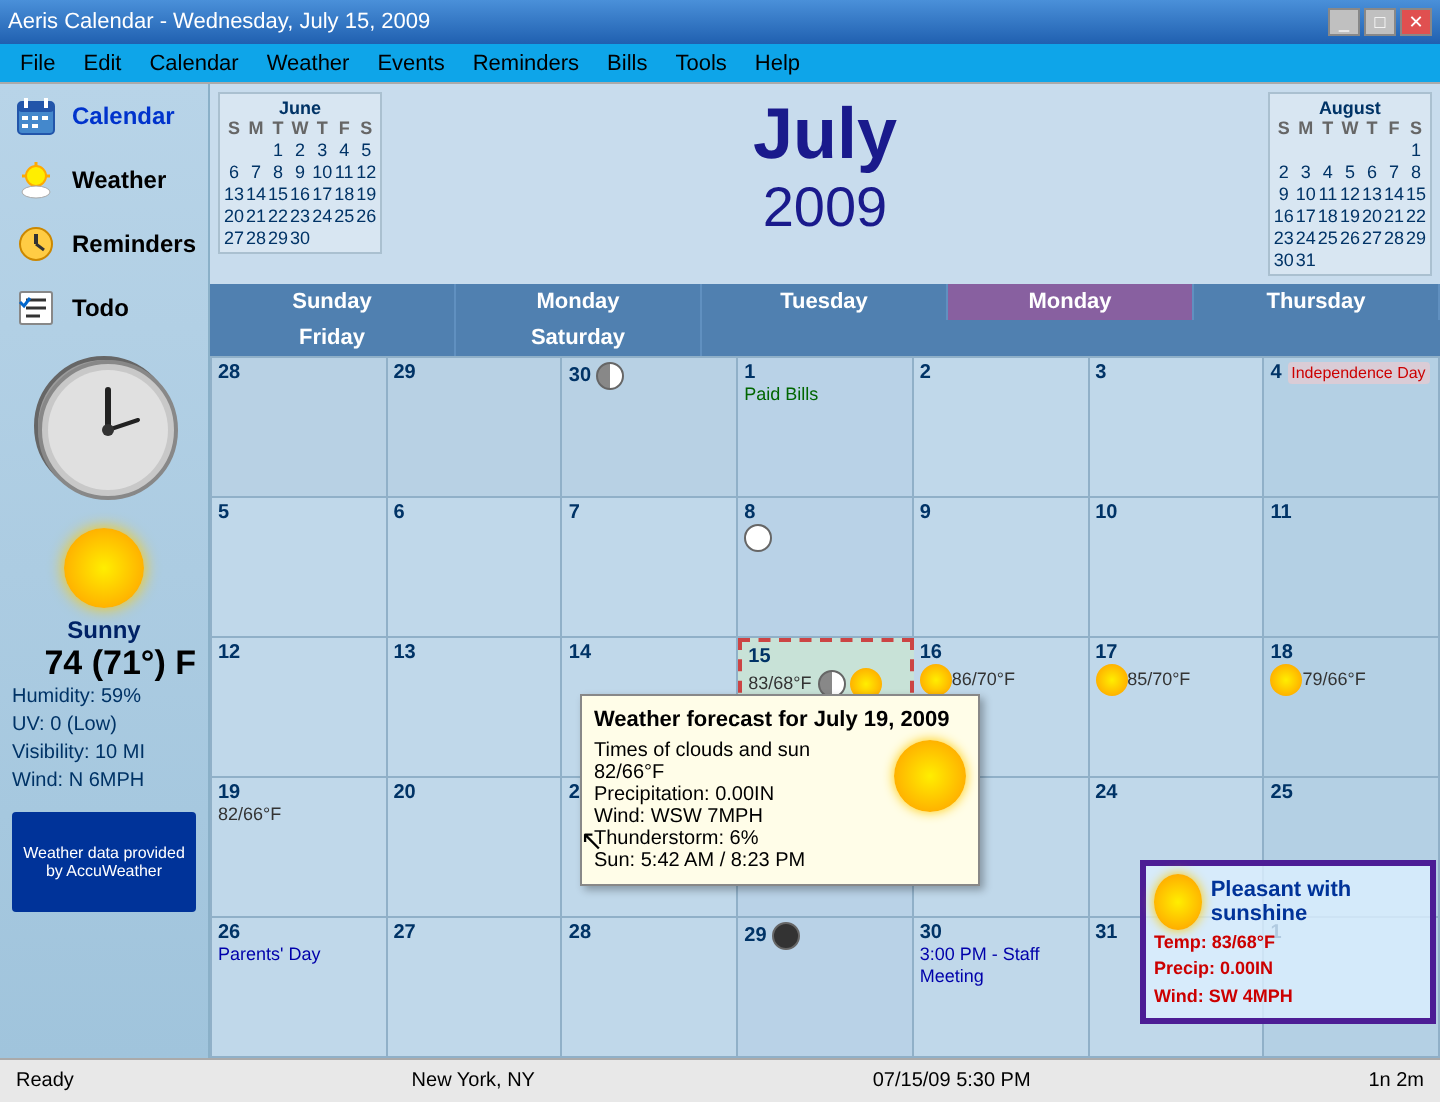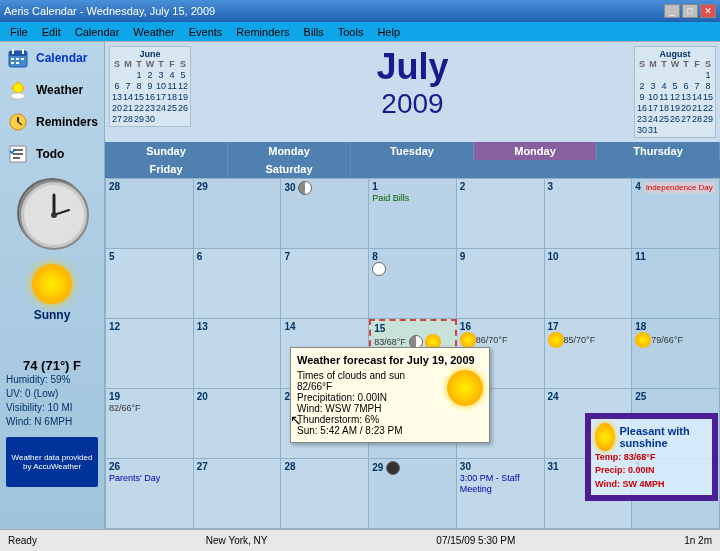--- a/index.html
+++ b/index.html
@@ -88,21 +88,21 @@
       font-size: 10px;
     }
     .weather-sun {
       width: 40px; height: 40px;
       background: radial-gradient(circle, #ffee00, #ff9900);
       border-radius: 50%;
       margin: 4px auto;
       box-shadow: 0 0 8px #ffcc00;
     }
     .weather-label { text-align: center; font-weight: bold; font-size: 12px; color: #002266; }
-    .weather-temp { text-align: center; font-size: 13px; font-weight: bold; margin-top: 36px; }
+    .weather-temp { text-align: right; font-size: 17px; font-weight: bold; }
     .weather-detail { font-size: 10px; color: #003366; line-height: 1.4; }
 
     #accu-badge {
       margin: 4px 6px;
       background: #003399;
       color: white;
       font-size: 8px;
       padding: 16px 4px;
       border-radius: 2px;
       text-align: center;
@@ -264,26 +264,26 @@
       align-items: center;
       justify-content: space-between;
       padding: 0 8px;
       font-size: 10px;
     }
 
     
     #pleasant-box {
       position: absolute;
       right: 2px;
-      bottom: 28px;
+      bottom: 17px;
       background: rgba(220,240,255,0.8);
-      border: 6px solid #4c1d95;
+      border: 3px solid #4c1d95;
       padding: 4px;
       font-size: 10px;
-      width: 133px;
+      width: 148px;
       z-index: 50;
     }
     .pleasant-sun {
       display: inline-block;
       width: 28px; height: 28px;
       background: radial-gradient(circle, #ffee00, #ff9900);
       border-radius: 50%;
       box-shadow: 0 0 6px #ffcc00;
       vertical-align: middle;
       margin-right: 4px;

